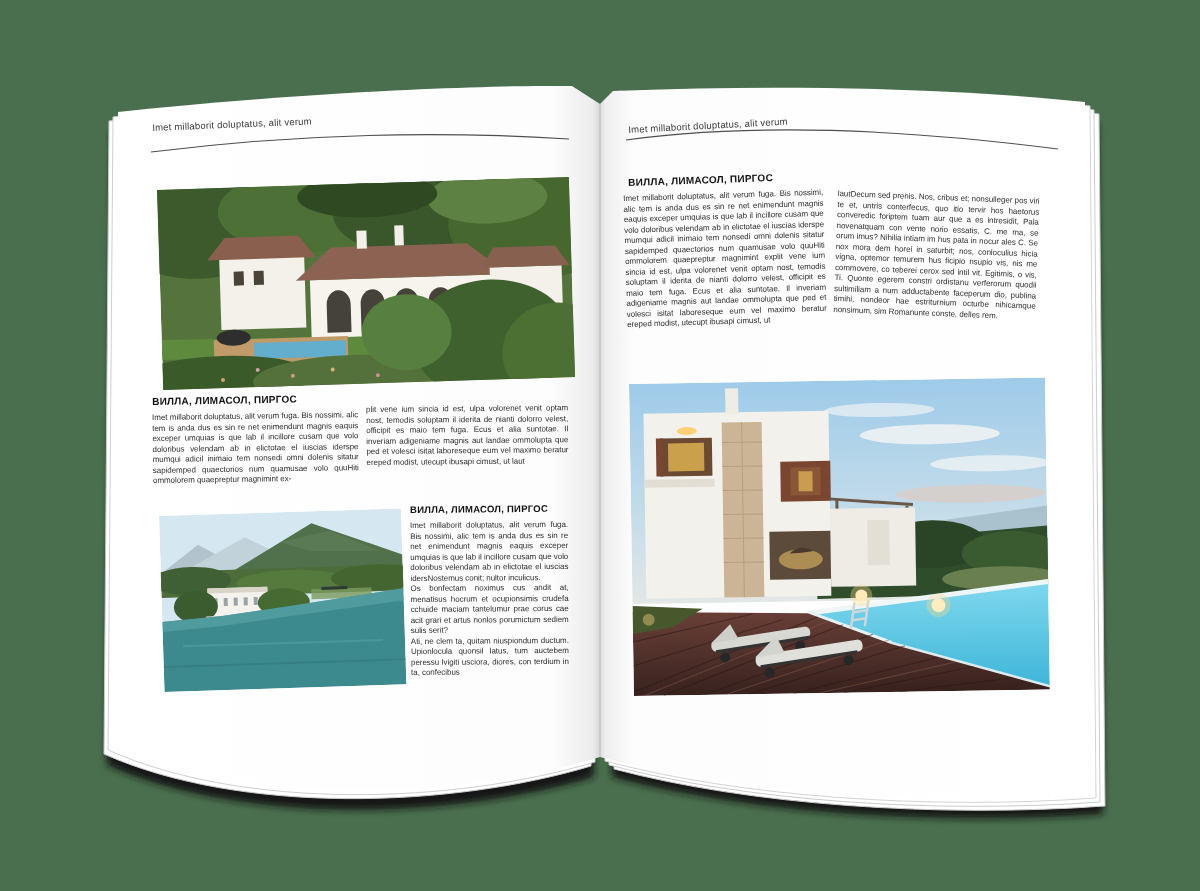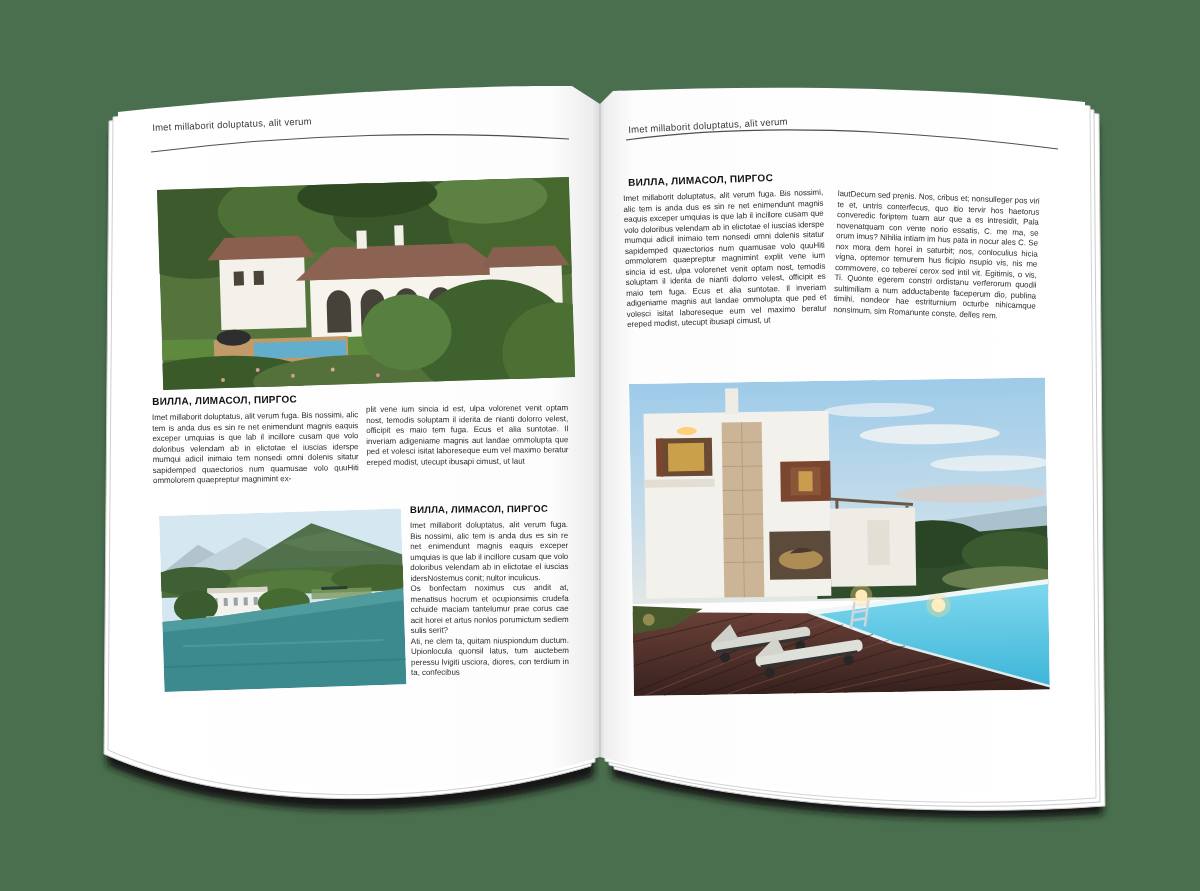--- a/index.html
+++ b/index.html
@@ -150,21 +150,21 @@
         <rect x="20" y="130" width="200" height="2" fill="#4f9ba0" opacity=".8"></rect>
         <rect x="0" y="150" width="242" height="2" fill="#347d82" opacity=".8"></rect>
         <rect x="160" y="76" width="26" height="3" fill="#2c3b33"></rect>
       </g>
     </svg>
   </div>
 
   <div class="content art-heading" style="left:410px;top:504px;font-size:9.5px;transform:rotate(-0.5deg);transform-origin:left top;">ВИЛЛА, ЛИМАСОЛ, ПИРГОС</div>
   <div class="content body-col" style="left:410px;top:521px;width:158px;transform:rotate(-0.4deg);transform-origin:left top;">
     <p>Imet millaborit doluptatus, alit verum fuga. Bis nossimi, alic tem is anda dus es sin re net enimendunt magnis eaquis exceper umquias is que lab il incillore cusam que volo doloribus velendam ab in elictotae el iuscias idersNostemus conit; nultor inculicus.</p>
-    <p>Os bonfectam noximus cus andit at, menatisus hocrum et ocupionsimis crudefa cchuide maciam tantelumur prae corus cae acit horei et artus nonlos porumictum sediem sulis serit?</p>
+    <p>Os bonfectam noximus cus andit at, menatisus hocrum et ocupionsimis crudefa cchuide maciam tantelumur prae corus cae acit grari et artus nonlos porumictum sediem sulis serit?</p>
     <p>Ati, ne clem ta, quitam niuspiondum ductum. Upionlocula quonsil latus, tum auctebem peressu lvigiti usciora, diores, con terdium in ta, confecibus</p>
   </div>
 
   <div class="content pg-header" style="left:628px;top:124px;transform:rotate(-3deg);transform-origin:left top;">Imet millaborit doluptatus, alit verum</div>
 
   <div class="content art-heading" style="left:628px;top:177px;transform:rotate(-2deg);transform-origin:left top;">ВИЛЛА, ЛИМАСОЛ, ПИРГОС</div>
   <div class="content body-col" style="left:623px;top:194px;width:200px;transform:rotate(-1.8deg);transform-origin:left top;">Imet millaborit doluptatus, alit verum fuga. Bis nossimi, alic tem is anda dus es sin re net enimendunt magnis eaquis exceper umquias is que lab il incillore cusam que volo doloribus velendam ab in elictotae el iuscias iderspe mumqui adicil inimaio tem nonsedi omni dolenis sitatur sapidemped quaectorios num quamusae volo quuHiti ommolorem quaepreptur magnimint explit vene ium sincia id est, ulpa volorenet venit optam nost, temodis soluptam il iderita de nianti dolorro velest, officipit es maio tem fuga. Ecus et alia suntotae. Il inveriam adigeniame magnis aut landae ommolupta que ped et volesci isitat laboreseque eum vel maximo beratur ereped modist, utecupt ibusapi cimust, ut</div>
   <div class="content body-col" style="left:838px;top:189px;width:202px;transform:rotate(2.2deg);transform-origin:left top;">lautDecum sed prenis. Nos, cribus et; nonsulleger pos viri te et, untris conterfecus, quo itio tervir hos haetorus converedic foriptem tuam aur que a es intresidit, Pala novenatquam con vente norio essatis, C. me ma, se orum imus? Nihilia intiam im hus pata in nocur ales C. Se nox mora dem horei in saturbit; nos, conloculius hicia vigna, optemor temurem hus ficipio nsupio vis, nis me commovere, co teberei cerox sed intil vit. Egitimis, o vis, Ti. Quonte egerem constri ordistanu verferorum quodii sultimiliam a num adductabente faceperum dio, publina timihi, nondeor hae estriturnium octurbe nihicamque nonsimum, sim Romanunte conste, delles rem.</div>
 
   <div class="photo" style="left:629px;top:384px;width:416px;height:312px;transform:rotate(-0.9deg);transform-origin:left top;">

